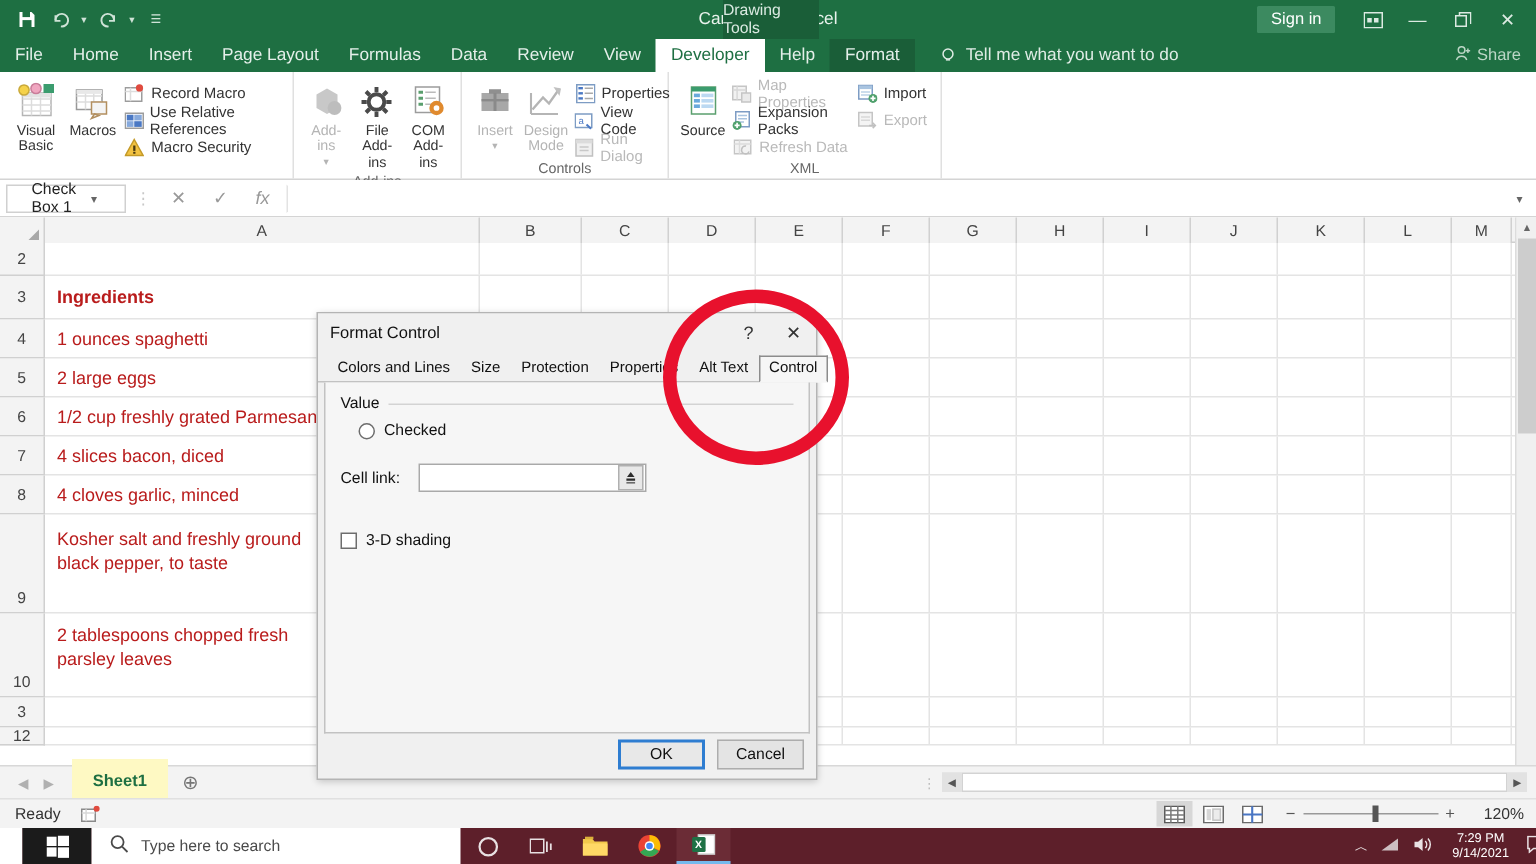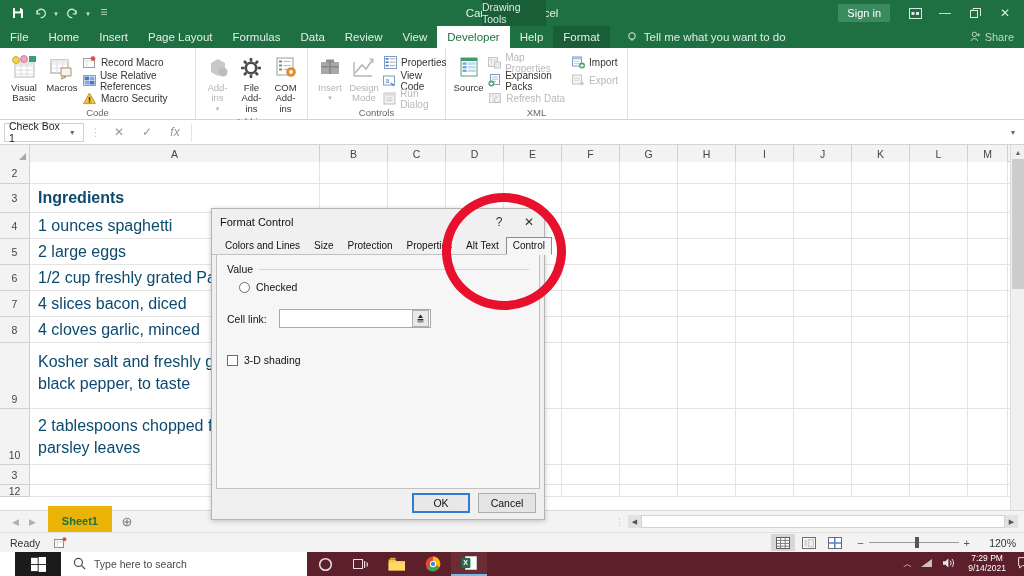--- a/index.html
+++ b/index.html
@@ -96,21 +96,21 @@
 
   
   .formulabar {
     position: absolute; top: 120px; left: 0; width: 1024px; height: 25px;
     background: #fff; border-bottom: 1px solid #d4d4d4;
     display: flex; align-items: center; padding: 0 4px; gap: 4px;
   }
   .namebox {
     width: 80px; height: 19px; border: 1px solid #d0d0d0; background: #fff;
     font-size: 10.5px; color: #222; display: flex; align-items: center;
-    padding: 0 4px; justify-content: space-between;
+    padding: 0 16px; justify-content: space-between;
   }
   .fb-sep { color: #c8c8c8; font-size: 11px; padding: 0 2px; }
   .fb-btn { width: 24px; text-align: center; color: #999; font-size: 12px; }
   .fb-input {
     flex: 1; height: 19px; border: 1px solid transparent; border-left: 1px solid #e3e3e3;
     font-size: 11px; padding-left: 5px; display: flex; align-items: center; color: #222;
   }
   .fb-drop { width: 14px; text-align: center; color: #666; font-size: 8px; }
 
   
@@ -136,21 +136,21 @@
   .rowcell {
     width: 30px; border-bottom: 1px solid #d0d0d0; border-right: 1px solid #d0d0d0;
     display: flex; align-items: center; justify-content: center;
     font-size: 10.5px; color: #444; background: #f3f3f3;
   }
   .cells { position: absolute; top: 17px; left: 30px; right: 0; bottom: 0; overflow: hidden; }
   .cellrow { display: flex; border-bottom: 1px solid #e4e4e4; }
   .cell-a {
     width: 290px; border-right: 1px solid #e4e4e4; padding-left: 8px;
     display: flex; flex-direction: column; justify-content: center;
-    font-size: 16px; color: #0c4a6e; white-space: nowrap; overflow: visible;
+    font-size: 12px; color: #b91c1c; white-space: nowrap; overflow: visible;
   }
   .cell-a.bold { font-weight: bold; }
   .cell-a.two { line-height: 1.35; }
   .cell-n { border-right: 1px solid #e4e4e4; }
 
   
   .vscroll {
     position: absolute; top: 145px; right: 0; width: 14px; bottom: 66px;
     background: #f0f0f0; border-left: 1px solid #dcdcdc;
   }
@@ -162,21 +162,21 @@
 
   
   .sheetbar {
     position: absolute; top: 510px; left: 0; width: 1024px; height: 22px;
     background: #f3f3f3; border-top: 1px solid #d8d8d8; display: flex; align-items: center;
   }
   .nav-arrows { display: flex; gap: 10px; padding: 0 12px; color: #b0b0b0; font-size: 9px; }
   .sheet-tab {
     padding: 0 14px; height: 32px; display: flex; align-items: center;
     font-size: 11px; color: #1e6f42; font-weight: bold;
-    background: #eab308; border-bottom: 2px solid #1e6f42;
+    background: #fef9c3; border-bottom: 2px solid #1e6f42;
   }
   .add-sheet {
     width: 30px; display: flex; align-items: center; justify-content: center;
     color: #767676; font-size: 13px;
   }
   .hscroll-zone { margin-left: auto; display: flex; align-items: center; gap: 3px; padding-right: 6px; }
   .hs-grip { color: #bbb; font-size: 9px; letter-spacing: 1px; }
   .hs-track {
     width: 390px; height: 13px; background: #e2e2e2; display: flex; align-items: center;
   }
@@ -447,21 +447,20 @@
               <svg width="13" height="13" viewBox="0 0 13 13">
                   <path d="M6.5 1 L12.4 11.6 H0.6z" fill="#f2c241" stroke="#c49a28"></path>
                   <rect x="5.8" y="5" width="1.5" height="3.6" fill="#4a3a10"></rect>
                   <rect x="5.8" y="9.2" width="1.5" height="1.3" fill="#4a3a10"></rect>
                 </svg>
             </span>
             <span>Macro Security</span>
           </div>
         </div>
       </div>
-      <div class="rgroup-label">Code</div>
     </div>
 
     <div class="rgroup" style="width:112px">
       <div class="rgroup-body" style="justify-content:center">
         <div class="bigbtn dim" style="width:34px">
           <span class="bigicon">
             <svg width="26" height="25" viewBox="0 0 26 25">
                 <path d="M6 7 L13 3 L20 7 L20 16 L13 20 L6 16z" fill="#c8c8c8"></path>
                 <circle cx="18" cy="16" r="4.6" fill="#bdbdbd"></circle>
               </svg>

